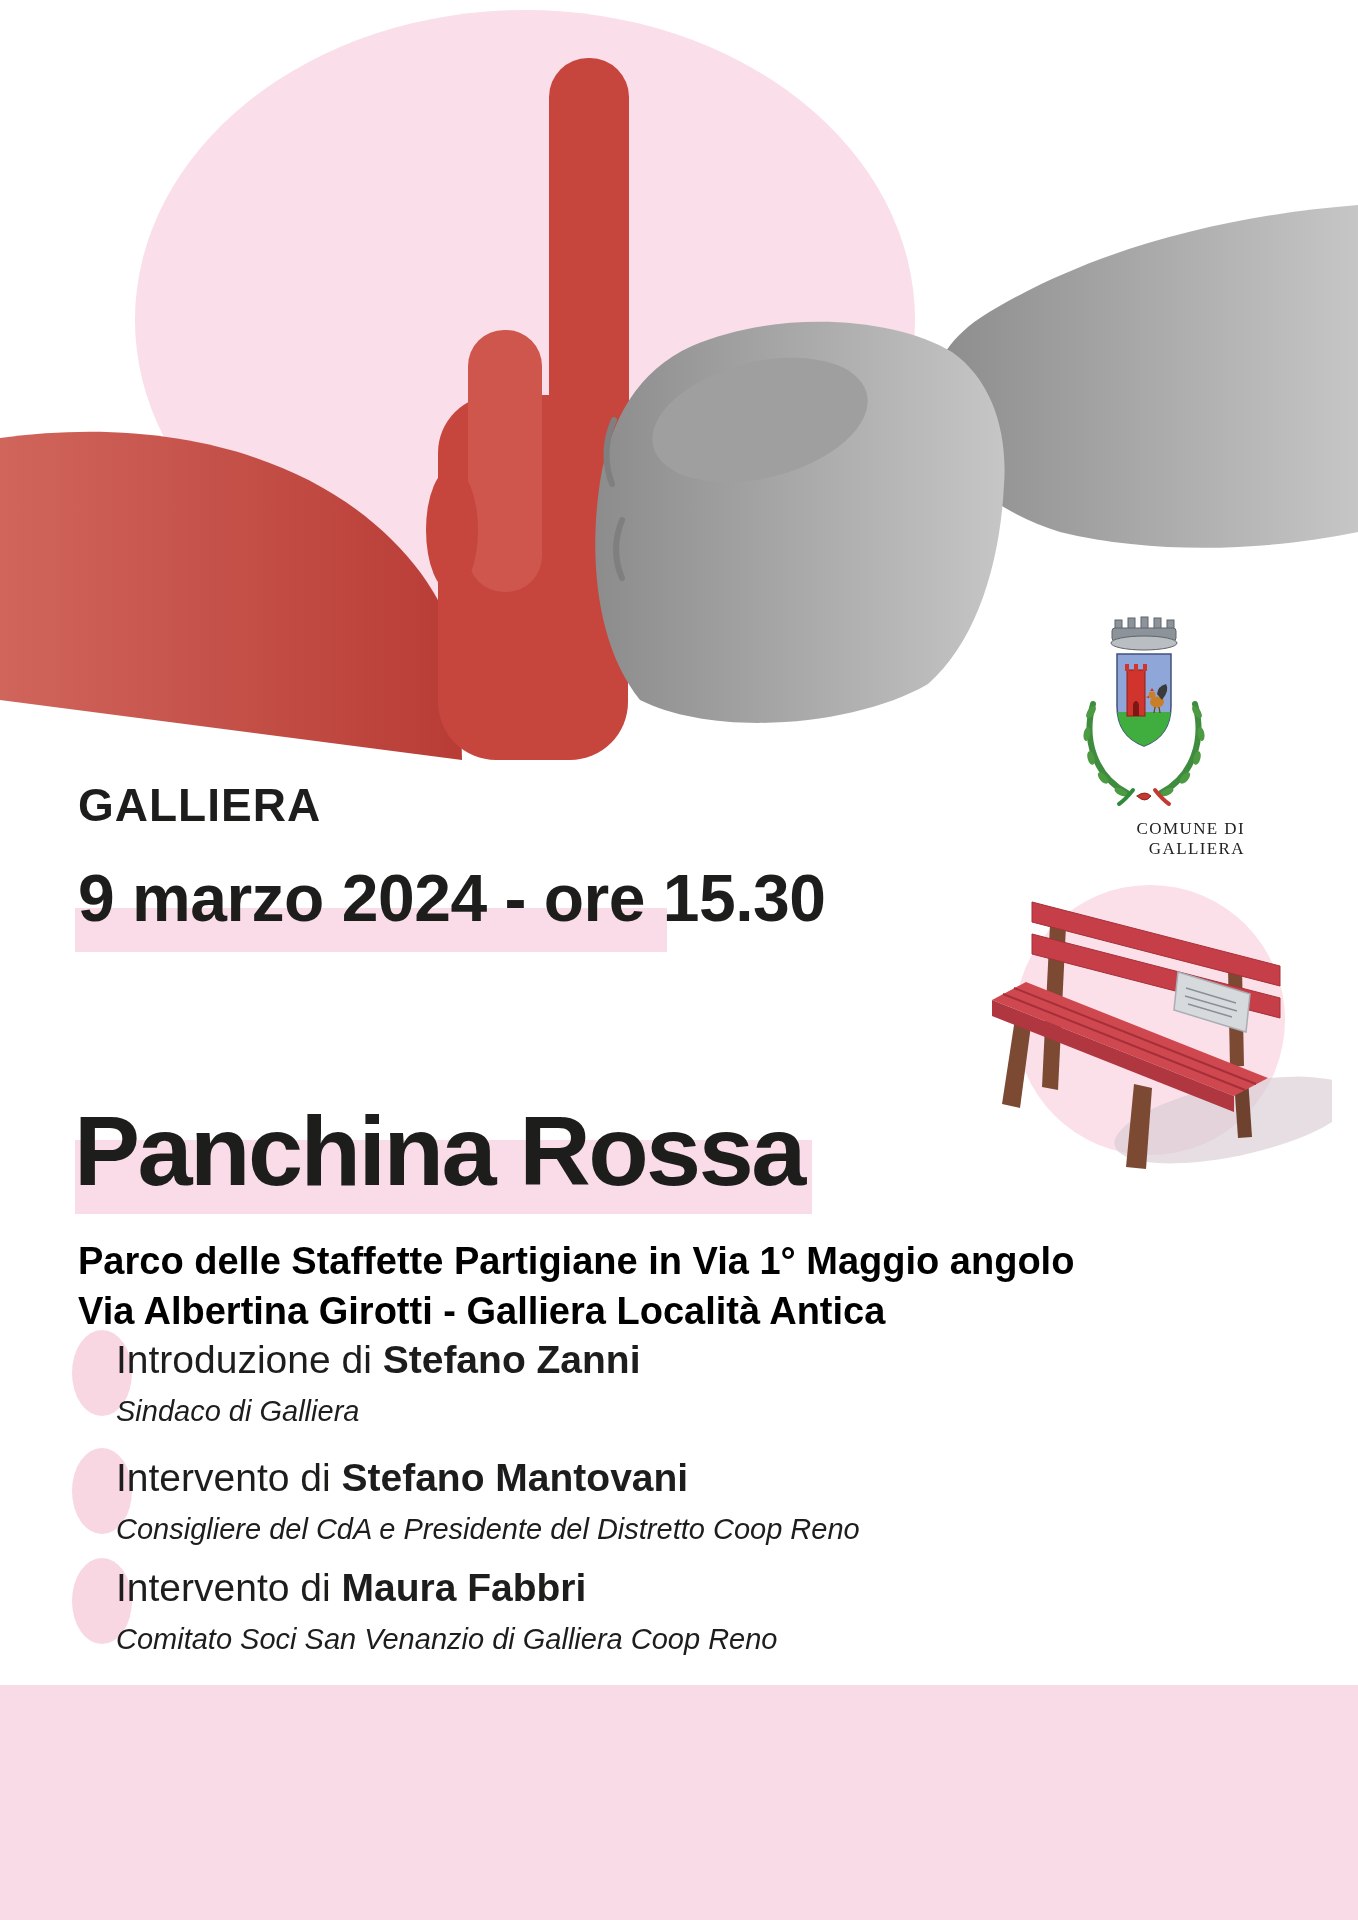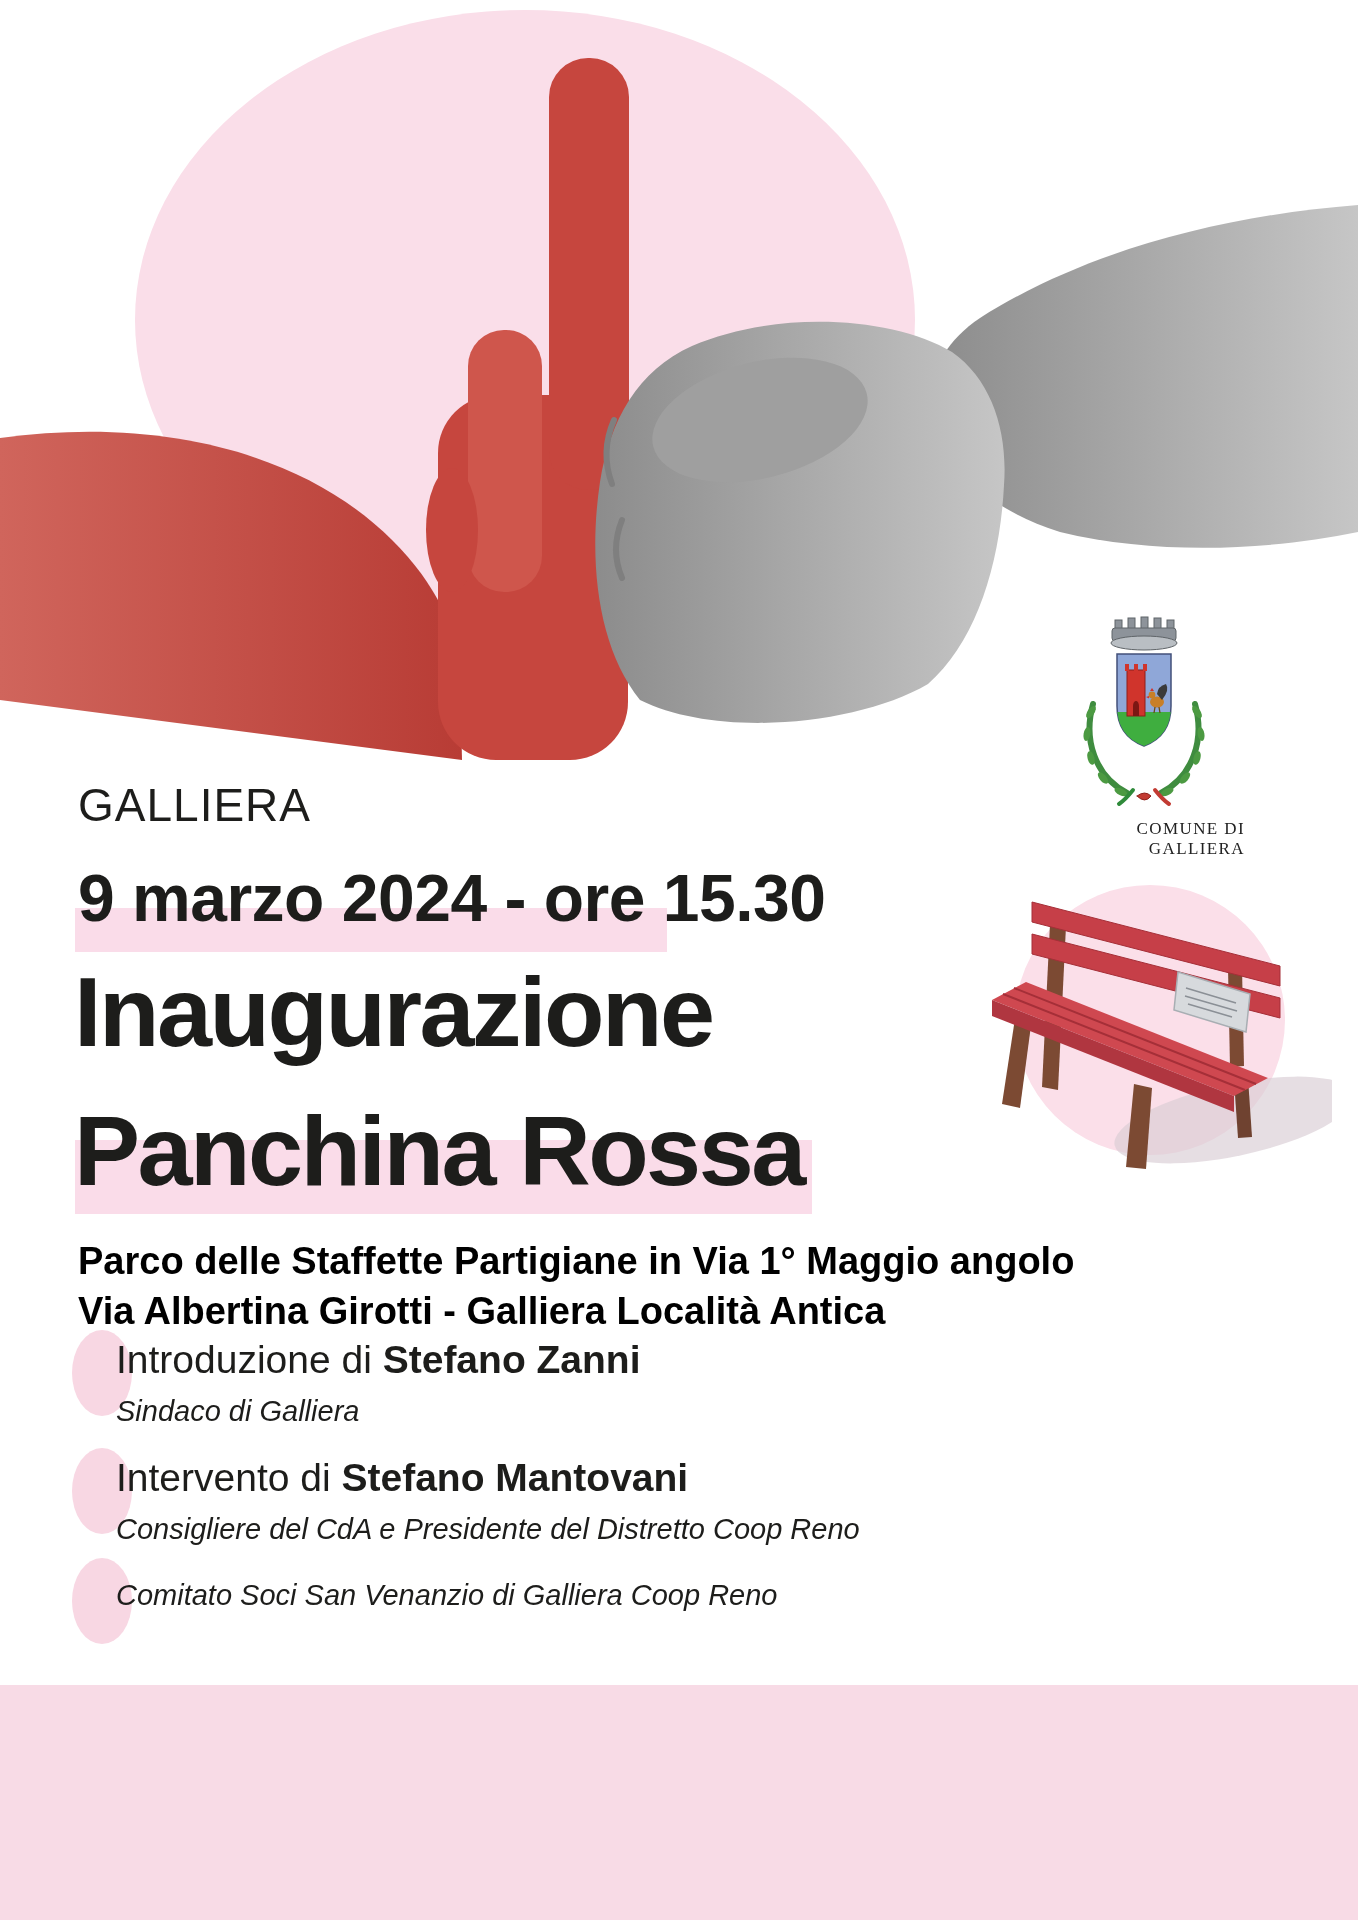--- a/index.html
+++ b/index.html
@@ -7,21 +7,21 @@
     position:relative; width:1358px; height:1920px; background:#ffffff;
     font-family:"Liberation Sans", sans-serif; color:#1d1d1b; overflow:hidden;
   }
   
   #hero { position:absolute; left:0; top:0; }
   
   #crest-wrap { position:absolute; left:1040px; top:612px; width:205px; text-align:center; }
   #crest-caption { margin-top:3px; font-family:"Liberation Serif", serif; font-size:17px;
     letter-spacing:1.4px; color:#222222;text-align:right; }
   
-  #location-heading { position:absolute; left:78px; top:778px; font-size:46px; font-weight:400; letter-spacing:1px; }
+  #location-heading { position:absolute; left:78px; top:778px; font-size:46px; font-weight:700; letter-spacing:1px; }
   #event-datetime  { position:absolute; left:78px; top:860px; font-size:66px; font-weight:800; letter-spacing:-0.5px; z-index:2; }
   .hl { position:absolute; background:#fadce9; z-index:1; }
   #hl-date  { left:75px; top:908px; width:592px; height:44px; }
   #hl-title { left:75px; top:1140px; width:737px; height:74px; }
   .title { position:absolute; left:74px; font-size:99px; font-weight:800; letter-spacing:-2.5px; line-height:1; z-index:2; white-space:nowrap; }
   #title-line1 { top:962px; }
   #title-line2 { top:1066px;margin-top:35px; }
   .addr { position:absolute; left:78px; font-size:38px; font-weight:700; color:#000000; white-space:nowrap; z-index:2; }
   #addr-line1 { top:1240px; }
   #addr-line2 { top:1290px; }
@@ -128,21 +128,20 @@
         <path d="M92,178 q8,10 14,14" stroke="#c23b33" stroke-width="4"></path>
         <path d="M74,184 q8,-6 14,0 q-6,8 -14,0" fill="#c23b33" stroke="#8e1f1a" stroke-width="1"></path>
       </g>
     </svg>
     <div id="crest-caption">COMUNE DI GALLIERA</div>
   </div>
 
   <div id="location-heading">GALLIERA</div>
   <div id="event-datetime">9 marzo 2024 - ore 15.30</div>
   <div id="hl-date" class="hl"></div>
-  <div id="title-line1" class="title">Inaugurazione</div>
   <div id="title-line2" class="title">Panchina Rossa</div>
   <div id="hl-title" class="hl"></div>
   <div id="addr-line1" class="addr">Parco delle Staffette Partigiane in Via 1° Maggio angolo</div>
   <div id="addr-line2" class="addr">Via Albertina Girotti - Galliera Località Antica</div>
 
   <div id="bench-wrap">
     <svg width="350" height="310" viewBox="0 0 350 310" aria-hidden="true">
       <circle cx="168" cy="148" r="135" fill="#fbdfe9"></circle>
       <ellipse cx="252" cy="248" rx="122" ry="36" fill="#d8cdd4" opacity="0.65" transform="rotate(-12 252 248)"></ellipse>
       <g>
@@ -173,20 +172,24 @@
   <div class="item" id="item-0">
     <div class="bullet"></div>
     <p class="item-title">
       <span>Introduzione di</span>
       <b>Stefano Zanni</b>
     </p>
     <p class="item-role">Sindaco di Galliera</p>
   </div>
   <div class="item" id="item-2">
     <div class="bullet"></div>
+    <p class="item-title">
+      <span>Intervento di</span>
+      <b>Maura Fabbri</b>
+    </p>
     <p class="item-role">Comitato Soci San Venanzio di Galliera Coop Reno</p>
   </div>
 
   <div id="bottom-band">
 
     
 
     
 
     

